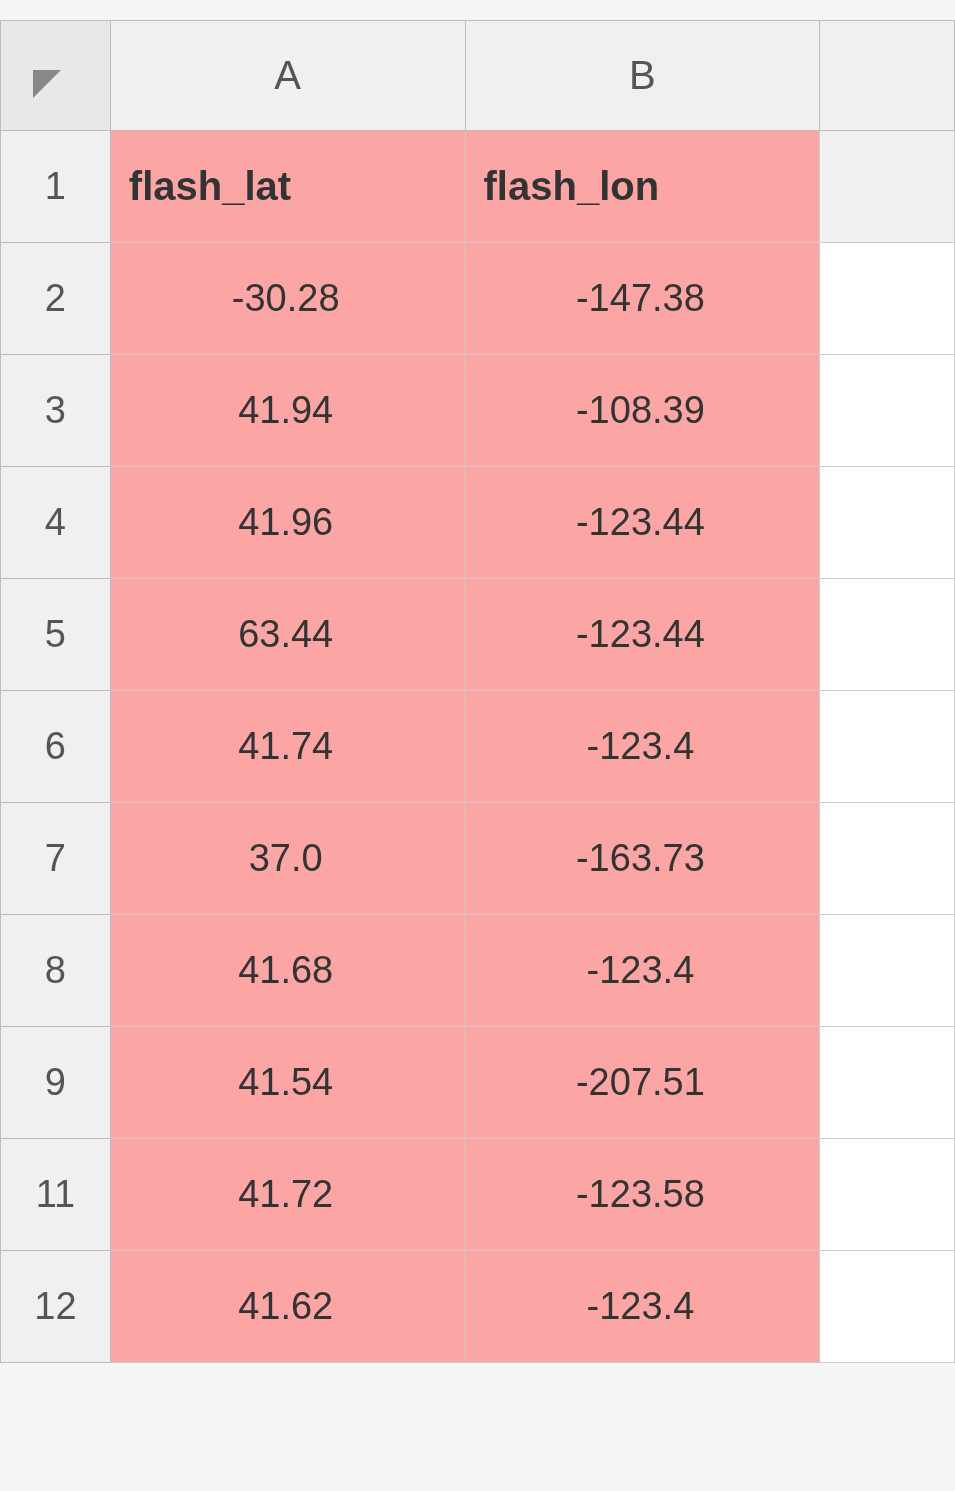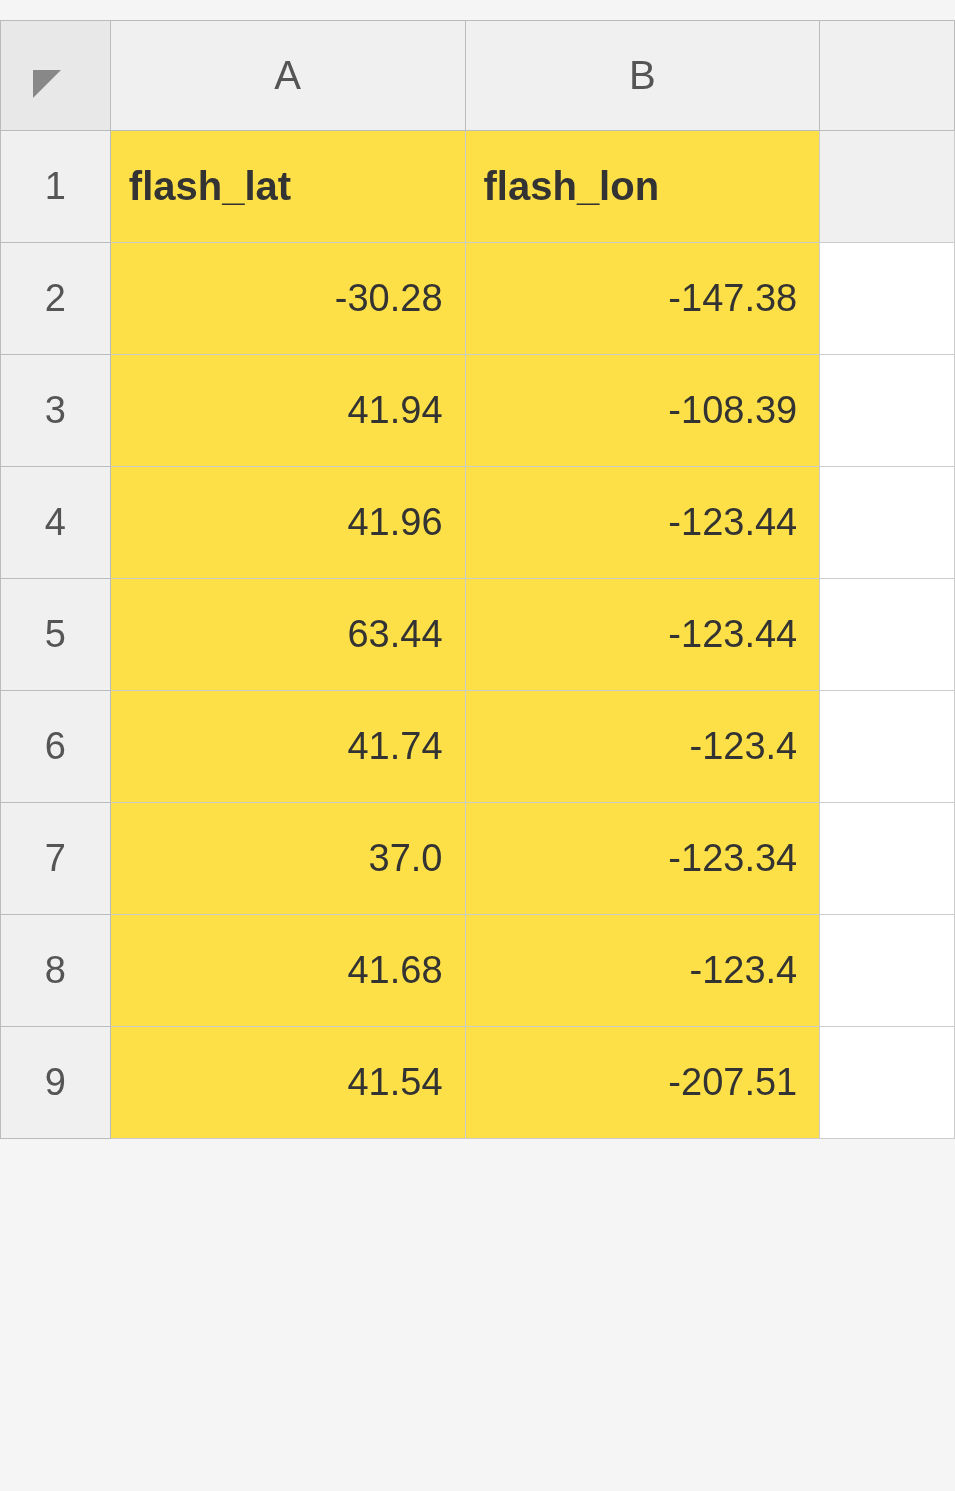--- a/index.html
+++ b/index.html
@@ -90,33 +90,33 @@
       color: #555;
     }
 
     
     .data-cell {
       width: 355px;
       height: 112px;
       border: 1px solid #ccc;
       vertical-align: middle;
       padding: 0 18px;
-      background: #fde047;
+      background: #fca5a5;
       margin-left: 36px;
     }
 
     .data-cell.header-row {
       font-size: 40px;
       font-weight: bold;
       text-align: left;
       padding-left: 18px;
     }
 
     .data-cell.number {
-      text-align: right;
+      text-align: center;
       padding-right: 22px;
       font-size: 38px;
     }
 
     .extra-cell {
       width: 135px;
       background: white;
       border: 1px solid #ccc;
     }
 
@@ -175,30 +175,42 @@
       </tr>
       <tr>
         <td class="row-header">6</td>
         <td class="data-cell number">41.74</td>
         <td class="data-cell number">-123.4</td>
         <td class="extra-cell"></td>
       </tr>
       <tr>
         <td class="row-header">7</td>
         <td class="data-cell number">37.0</td>
-        <td class="data-cell number">-123.34</td>
+        <td class="data-cell number">-163.73</td>
         <td class="extra-cell"></td>
       </tr>
       <tr>
         <td class="row-header">8</td>
         <td class="data-cell number">41.68</td>
         <td class="data-cell number">-123.4</td>
         <td class="extra-cell"></td>
       </tr>
       <tr>
         <td class="row-header">9</td>
         <td class="data-cell number">41.54</td>
         <td class="data-cell number">-207.51</td>
         <td class="extra-cell"></td>
       </tr>
+      <tr>
+        <td class="row-header">11</td>
+        <td class="data-cell number">41.72</td>
+        <td class="data-cell number">-123.58</td>
+        <td class="extra-cell"></td>
+      </tr>
+      <tr>
+        <td class="row-header">12</td>
+        <td class="data-cell number">41.62</td>
+        <td class="data-cell number">-123.4</td>
+        <td class="extra-cell"></td>
+      </tr>
     </tbody>
   </table>
 </div>
 
 </body></html>

